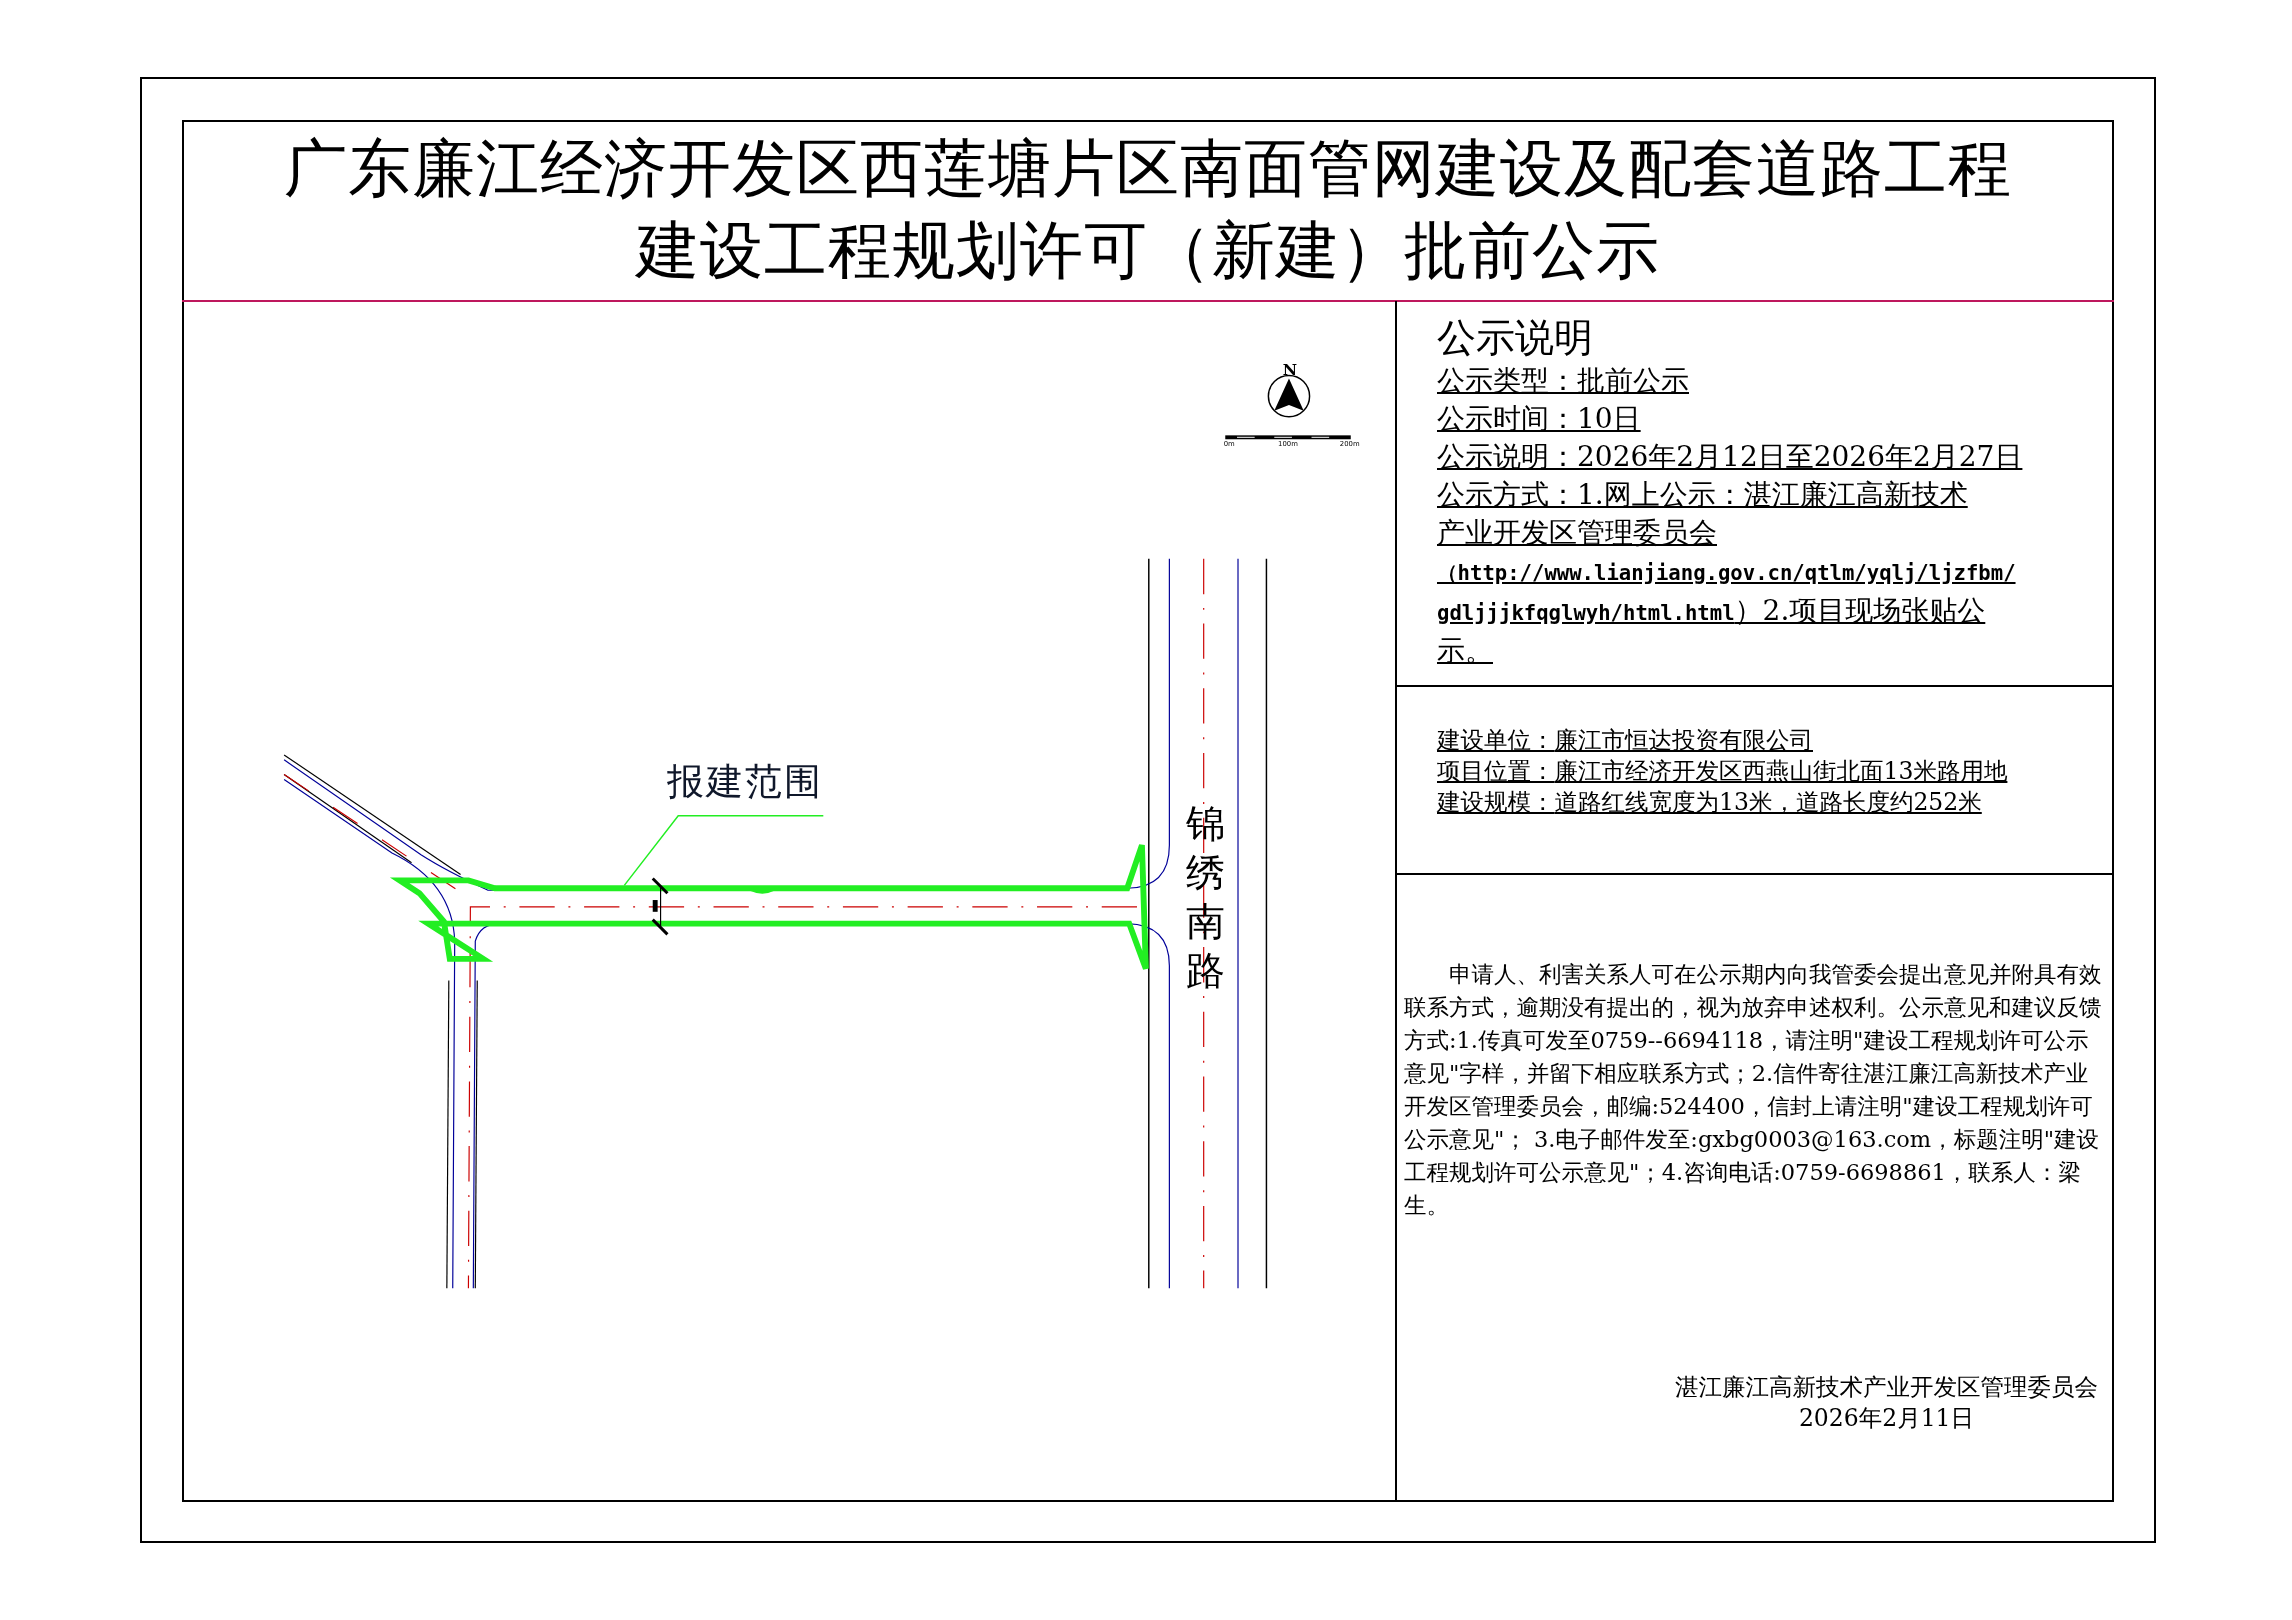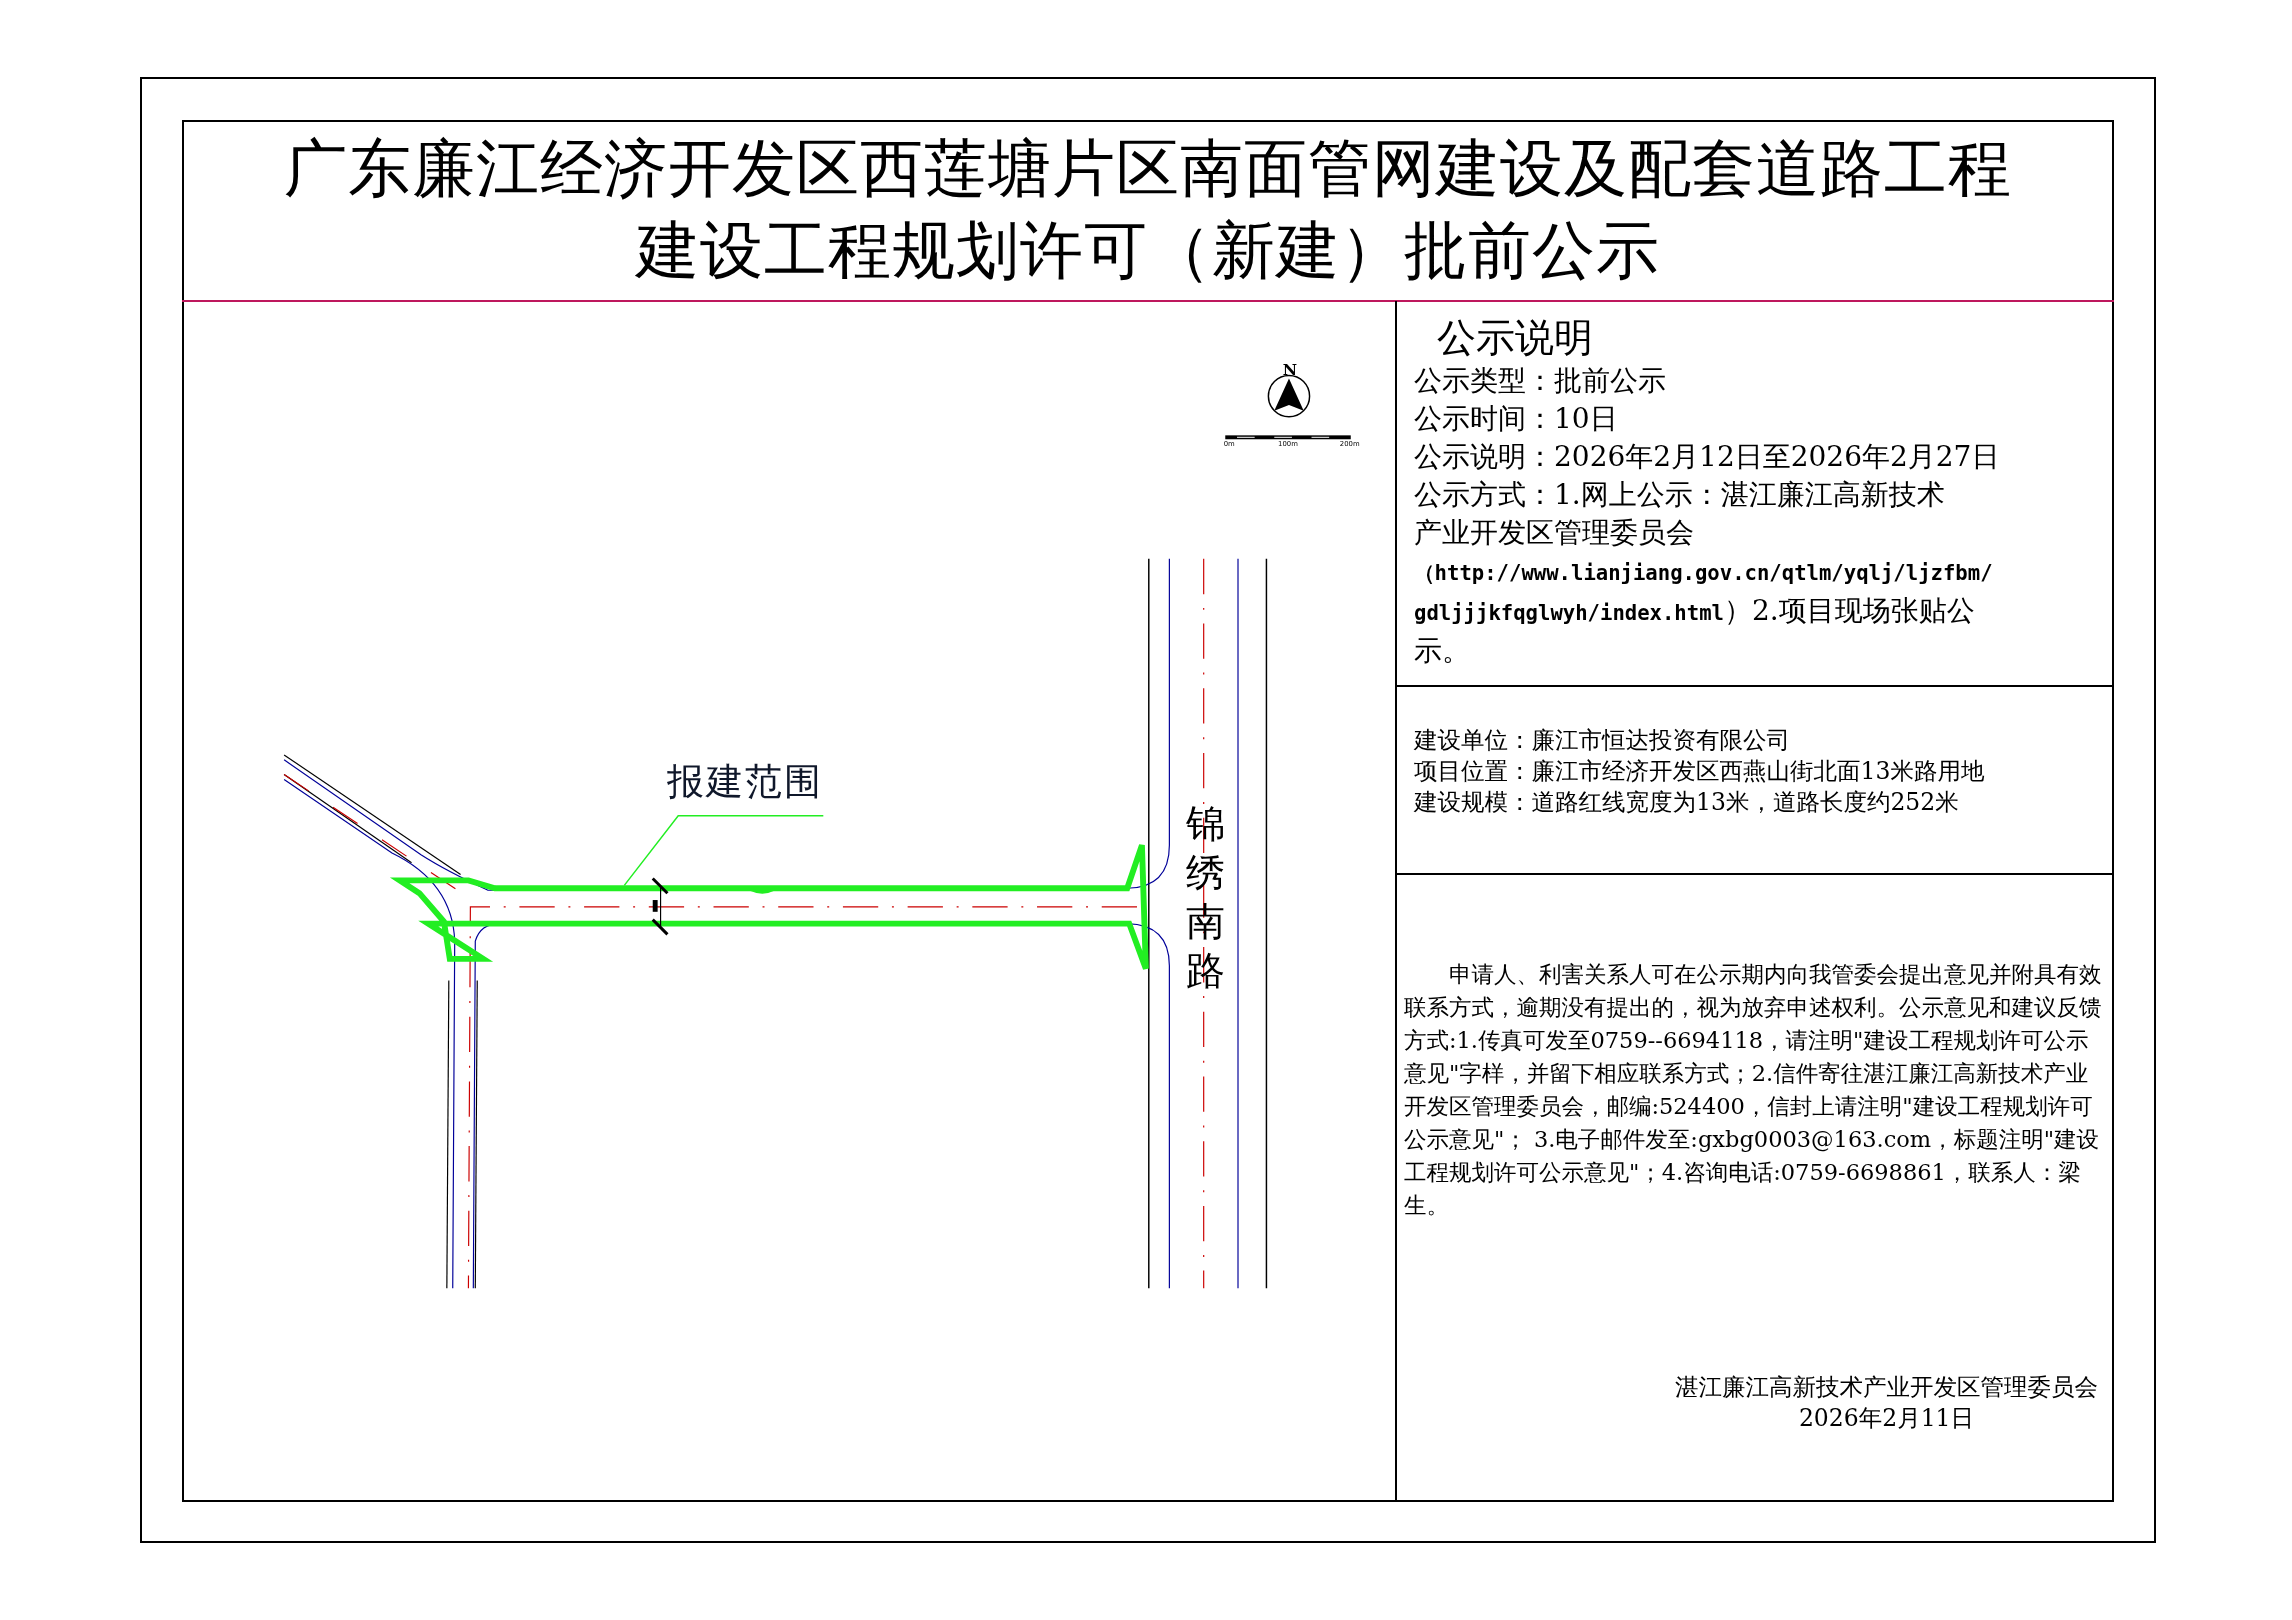--- a/index.html
+++ b/index.html
@@ -7,21 +7,21 @@
          font-family:"DejaVu Serif","Liberation Serif",serif; color:#000; }
   .outer { position:absolute; left:140px; top:77px; width:2016px; height:1466px; border:2px solid #000; box-sizing:border-box; }
   .inner { position:absolute; left:182px; top:120px; width:1932px; height:1382px; border:2px solid #000; box-sizing:border-box; }
   .title-block { position:absolute; left:182px; top:120px; width:1932px; height:182px; border-bottom:2px solid #be185d; box-sizing:border-box; text-align:center; }
   .title-line { font-family:"DejaVu Sans","Liberation Sans",sans-serif; font-size:63px; line-height:82px; letter-spacing:1px; white-space:nowrap; }
   .title-line.l1 { margin-top:7.8px; }
   .vdiv { position:absolute; left:1395px; top:301px; width:2px; height:1201px; background:#000; }
   .hdiv { position:absolute; left:1396px; width:718px; height:2px; background:#000; }
   .panel { position:absolute; left:1398px; width:715px; }
   .panel-title { font-size:39px; text-align:left; line-height:49px; margin-top:9.8px; padding-left:39px; }
-  .info-line { font-size:28px; line-height:38px; padding-left:16px; white-space:nowrap; }
+  .info-line { font-size:28px; line-height:38px; padding-left:39px; white-space:nowrap;text-decoration:underline; }
   .mono { font-family:"DejaVu Sans Mono","Liberation Mono",monospace; font-weight:bold; font-size:20.6px; }
   .body-text { font-size:22.5px; line-height:33px; padding:0 0 0 5.9px; width:706px; }
   .para { text-indent:2em; margin:0; }
   .sign { position:absolute; left:1656px; top:1372px; width:461px; font-size:23.5px; line-height:31px; text-align:center; }
   .drawing { position:absolute; left:184px; top:303px; }
   .road-label { position:absolute; left:1186px; top:799px; font-size:39px; line-height:49px; width:43px; text-align:left; font-family:"DejaVu Sans","Liberation Sans",sans-serif; }
   .scope-label { position:absolute; left:667px; top:757px; font-size:37px; color:#0f172a; font-family:"DejaVu Sans","Liberation Sans",sans-serif; letter-spacing:2px; }
 </style>
 </head>
 <body>
@@ -39,21 +39,21 @@
 <div class="hdiv" style="top:873px"></div>
 
 <div class="panel" style="top:303px;">
   <div class="panel-title">公示说明</div>
   <div class="info-line"><span>公示类型：</span><span>批前公示</span></div>
   <div class="info-line"><span>公示时间：</span><span>10日</span></div>
   <div class="info-line"><span>公示说明：</span><span>2026年2月12日至2026年2月27日</span></div>
   <div class="info-line"><span>公示方式：</span><span>1.网上公示：湛江廉江高新技术</span></div>
   <div class="info-line">产业开发区管理委员会</div>
   <div class="info-line"><span class="mono">（http://www.lianjiang.gov.cn/qtlm/yqlj/ljzfbm/</span></div>
-  <div class="info-line"><span class="mono">gdljjjkfqglwyh/index.html</span><span>）2.项目现场张贴公</span></div>
+  <div class="info-line"><span class="mono">gdljjjkfqglwyh/html.html</span><span>）2.项目现场张贴公</span></div>
   <div class="info-line">示。</div>
 </div>
 
 <div class="panel" style="top:725px;">
   <div class="info-line" style="font-size:23.5px;line-height:31px;"><span>建设单位：</span><span>廉江市恒达投资有限公司</span></div>
   <div class="info-line" style="font-size:23.5px;line-height:31px;"><span>项目位置：</span><span>廉江市经济开发区西燕山街北面13米路用地</span></div>
   <div class="info-line" style="font-size:23.5px;line-height:31px;"><span>建设规模：</span><span>道路红线宽度为13米，道路长度约252米</span></div>
 </div>
 
 <div class="panel" style="top:958px;">

